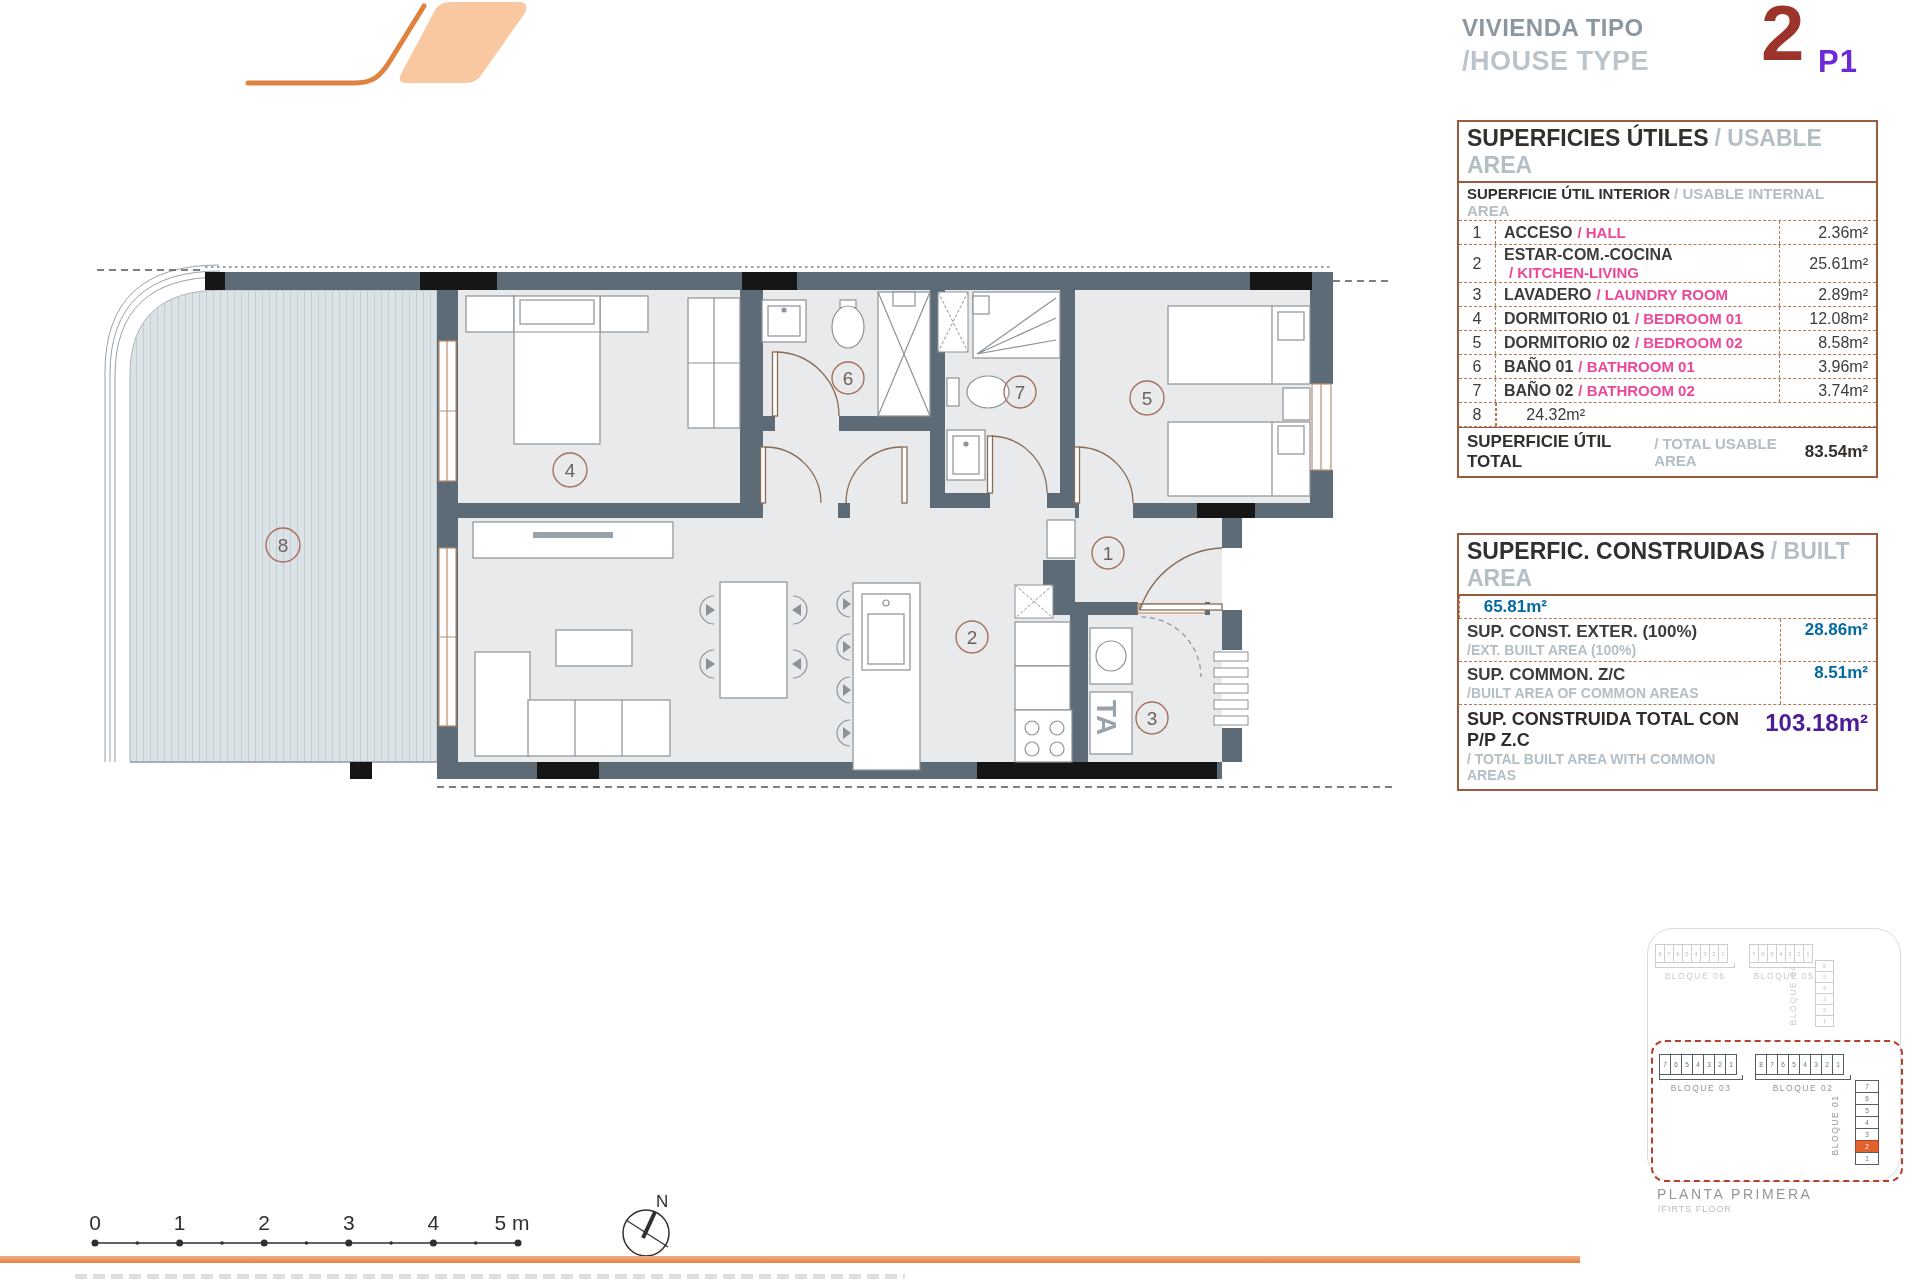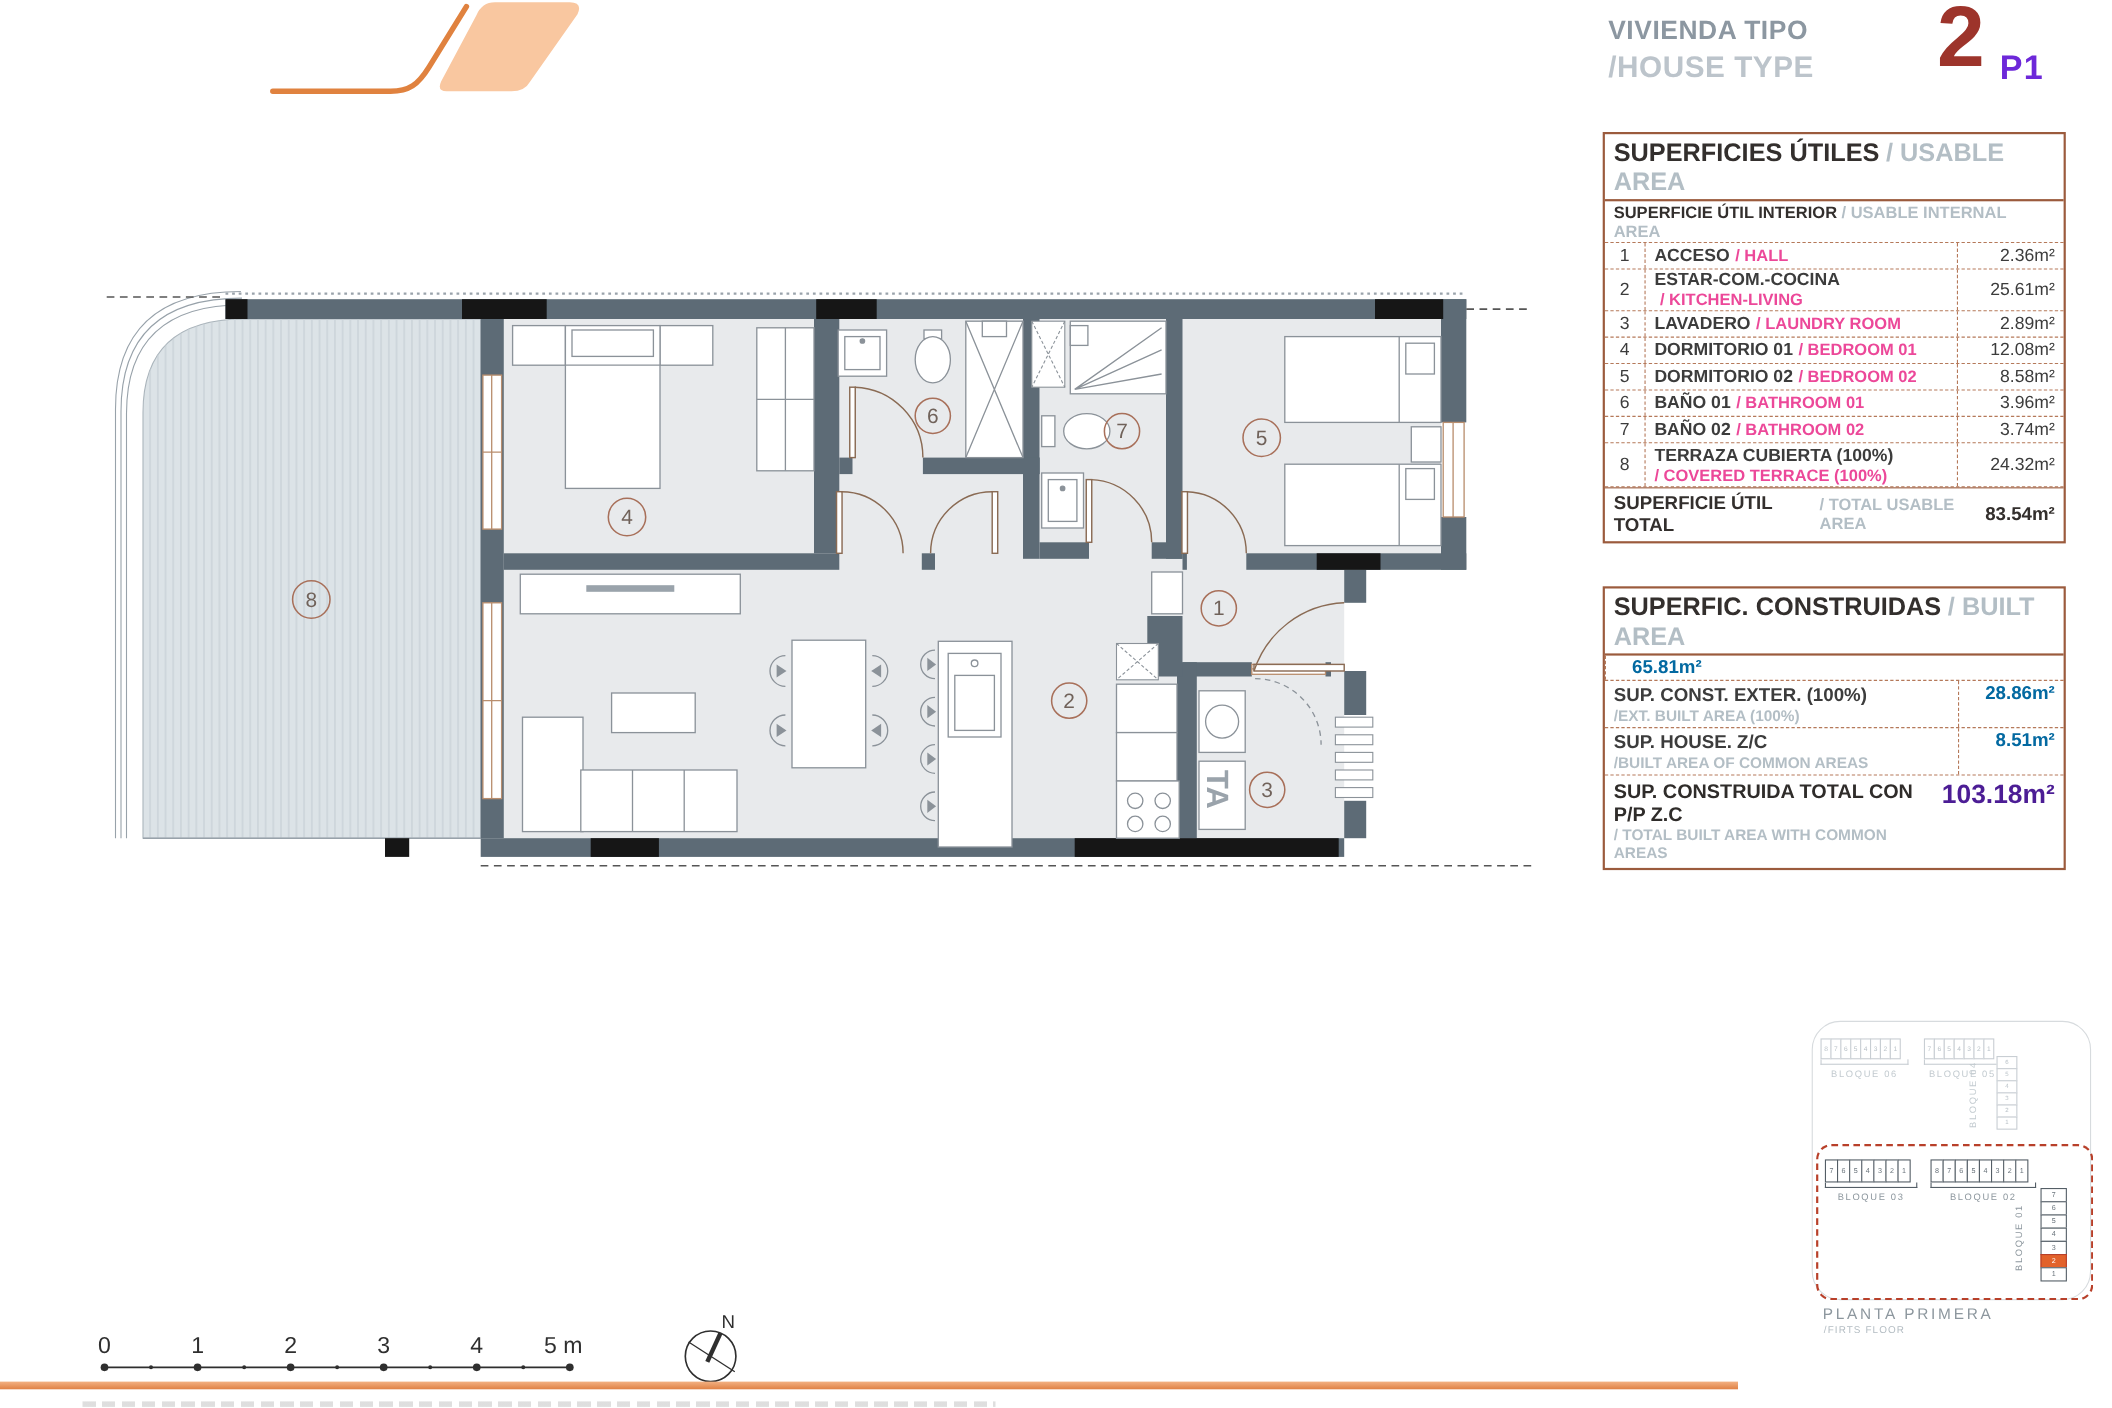--- a/index.html
+++ b/index.html
@@ -160,23 +160,20 @@
           <div class="c-num">7</div>
           <div class="c-name">
             <span class="es">BAÑO 02</span>
             <span class="en">/ BATHROOM 02</span>
           </div>
           <div class="c-val">3.74m²</div>
         </div>
 
         <div class="t-row">
           <div class="c-num">8</div>
-          <div class="c-name stack">
-            <span class="es">TERRAZA CUBIERTA (100%)</span><span class="en">/ COVERED TERRACE (100%)</span>
-          </div>
           <div class="c-val">24.32m²</div>
         </div>
       </div>
     <div class="t-total">
       <span class="es">SUPERFICIE ÚTIL TOTAL</span>
       <span class="en">/ TOTAL USABLE AREA</span>
       <span class="val">83.54m²</span>
     </div>
   </div>
 
@@ -192,21 +189,21 @@
 
         <div class="bt-row">
           <div class="bt-name">
             <span class="es">SUP. CONST. EXTER. (100%)</span><span class="en">/EXT. BUILT AREA (100%)</span>
           </div>
           <div class="bt-val">28.86m²</div>
         </div>
 
         <div class="bt-row">
           <div class="bt-name">
-            <span class="es">SUP. HOUSE. Z/C</span><span class="en">/BUILT AREA OF COMMON AREAS</span>
+            <span class="es">SUP. COMMON. Z/C</span><span class="en">/BUILT AREA OF COMMON AREAS</span>
           </div>
           <div class="bt-val">8.51m²</div>
         </div>
       </div>
     <div class="bt-total">
       <div class="left">
         <span class="es">SUP. CONSTRUIDA TOTAL CON P/P Z.C</span>
         <span class="en">/ TOTAL BUILT AREA WITH COMMON AREAS</span>
       </div>
       <div class="val">103.18m²</div>

